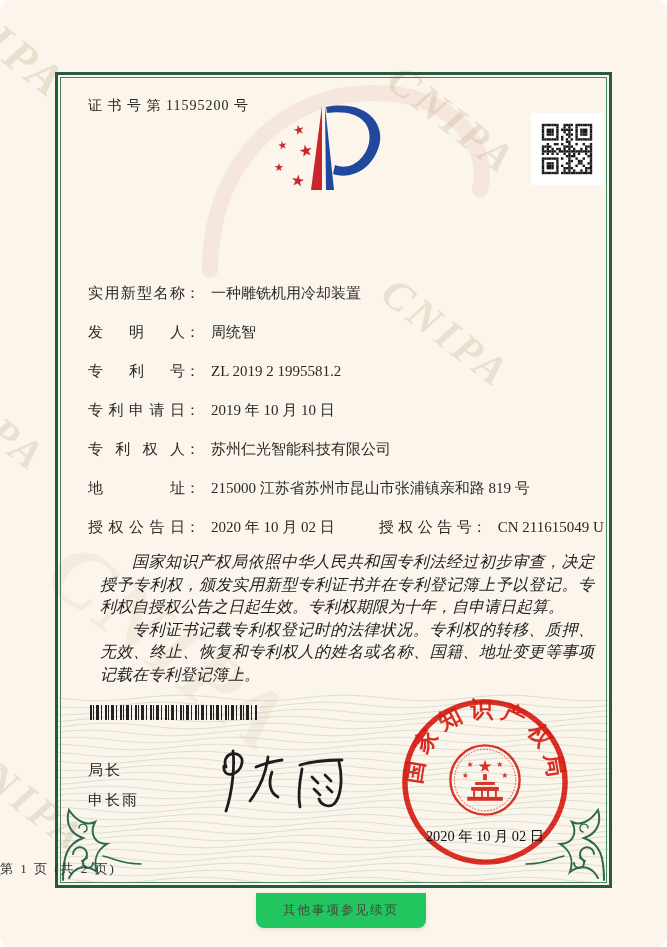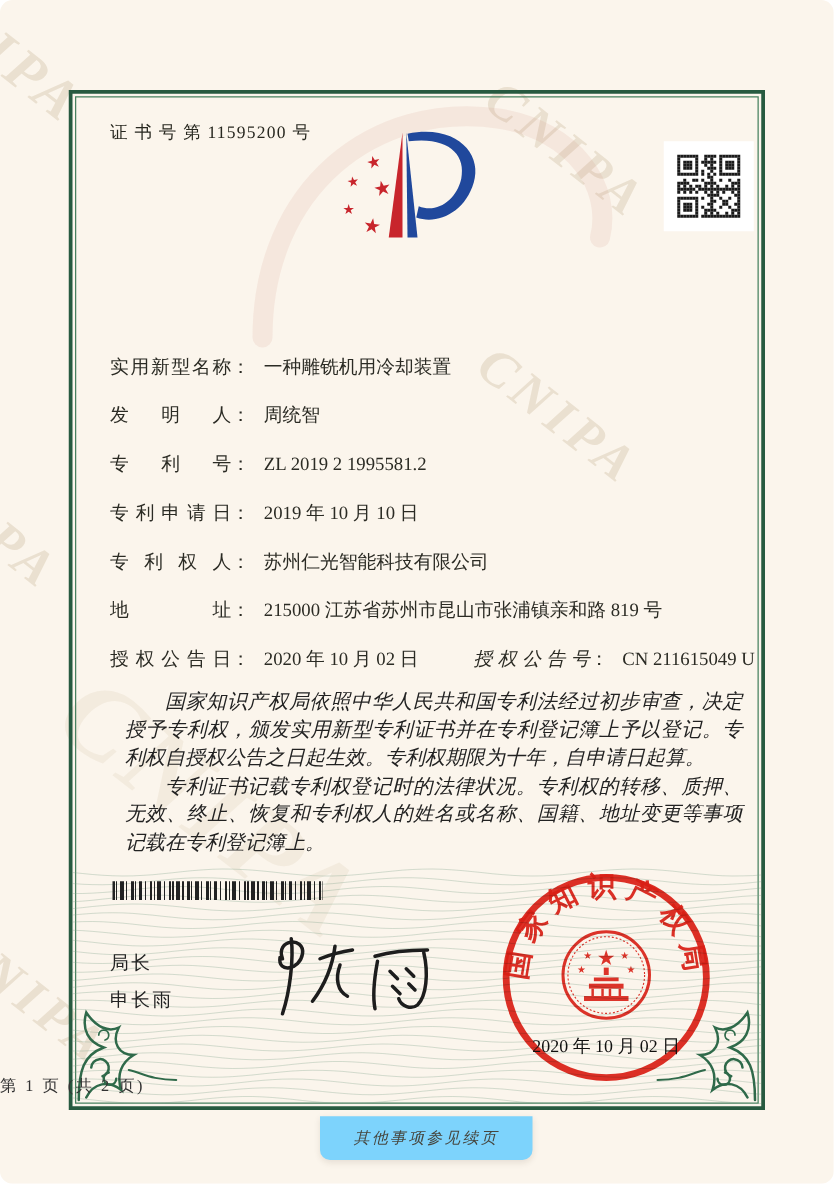--- a/index.html
+++ b/index.html
@@ -28,42 +28,42 @@
   
   .cert-no{position:absolute;left:88px;top:97px;font-size:14px;letter-spacing:1px;}
   .logo{position:absolute;left:270px;top:96px;}
   .qr{position:absolute;left:531px;top:113px;width:72px;height:72px;background:#ffffff;
       display:flex;align-items:center;justify-content:center;}
   .title{position:absolute;left:0;right:0;top:200px;text-align:center;
          font-size:33px;font-weight:bold;letter-spacing:9px;text-indent:9px;color:#141414;}
   
   .field-row{position:absolute;left:88px;font-size:15px;white-space:nowrap;color:#2b2b24;}
   .flabel{display:inline-block;width:97px;text-align:justify;text-align-last:justify;vertical-align:bottom;}
-  .flabel2{display:inline-block;width:93px;text-align:justify;text-align-last:justify;vertical-align:bottom;font-style:italic;}
+  .flabel2{display:inline-block;width:93px;text-align:justify;text-align-last:justify;vertical-align:bottom;}
   .fvalue{margin-left:11px;}
   .grant-group{margin-left:44px;}
   
   .body-text{position:absolute;left:100px;top:551px;width:494px;font-size:16px;
              line-height:22.6px;text-align:justify;font-style:italic;color:#222;}
   .body-text p{margin:0;text-indent:2em;}
   
   .barcode{position:absolute;left:90px;top:705px;width:168px;height:15px;
     background:repeating-linear-gradient(90deg,
       #222 0 2px,transparent 2px 3px,#222 3px 4px,transparent 4px 6px,
       #222 6px 9px,transparent 9px 11px,#222 11px 12px,transparent 12px 15px);}
   .signer{position:absolute;left:88px;top:757px;font-family:Liberation Mono, monospace;
           font-size:15px;line-height:30px;letter-spacing:2px;color:#222;}
   .sig-svg{position:absolute;left:196px;top:745px;}
   .seal-svg{position:absolute;left:396px;top:693px;mix-blend-mode:multiply;}
   .page-indicator{position:absolute;left:0;right:0;top:860px;text-align:left;
                   font-size:13px;letter-spacing:2px;color:#333;}
-  .tab{position:absolute;left:256px;top:893px;width:170px;height:35px;background:#7dd3fc;
+  .tab{position:absolute;left:256px;top:893px;width:170px;height:35px;background:#22c55e;
        border-radius:0 0 8px 8px;box-shadow:0 2px 5px rgba(60,40,20,.10);
        display:flex;align-items:center;justify-content:center;
-       font-size:12.5px;letter-spacing:2px;color:#46463e;font-style:italic;}
+       font-size:12.5px;letter-spacing:2px;color:#46463e;}
 </style>
 </head>
 <body>
 
 <div class="page">
 
   <span class="wm" style="left:-50px;top:-32px;font-size:46px;">CNIPA</span>
   <span class="wm" style="left:408px;top:55px;font-size:42px;">CNIPA</span>
   <span class="wm" style="left:402px;top:268px;font-size:42px;">CNIPA</span>
   <span class="wm" style="left:-62px;top:352px;font-size:42px;">CNIPA</span>

